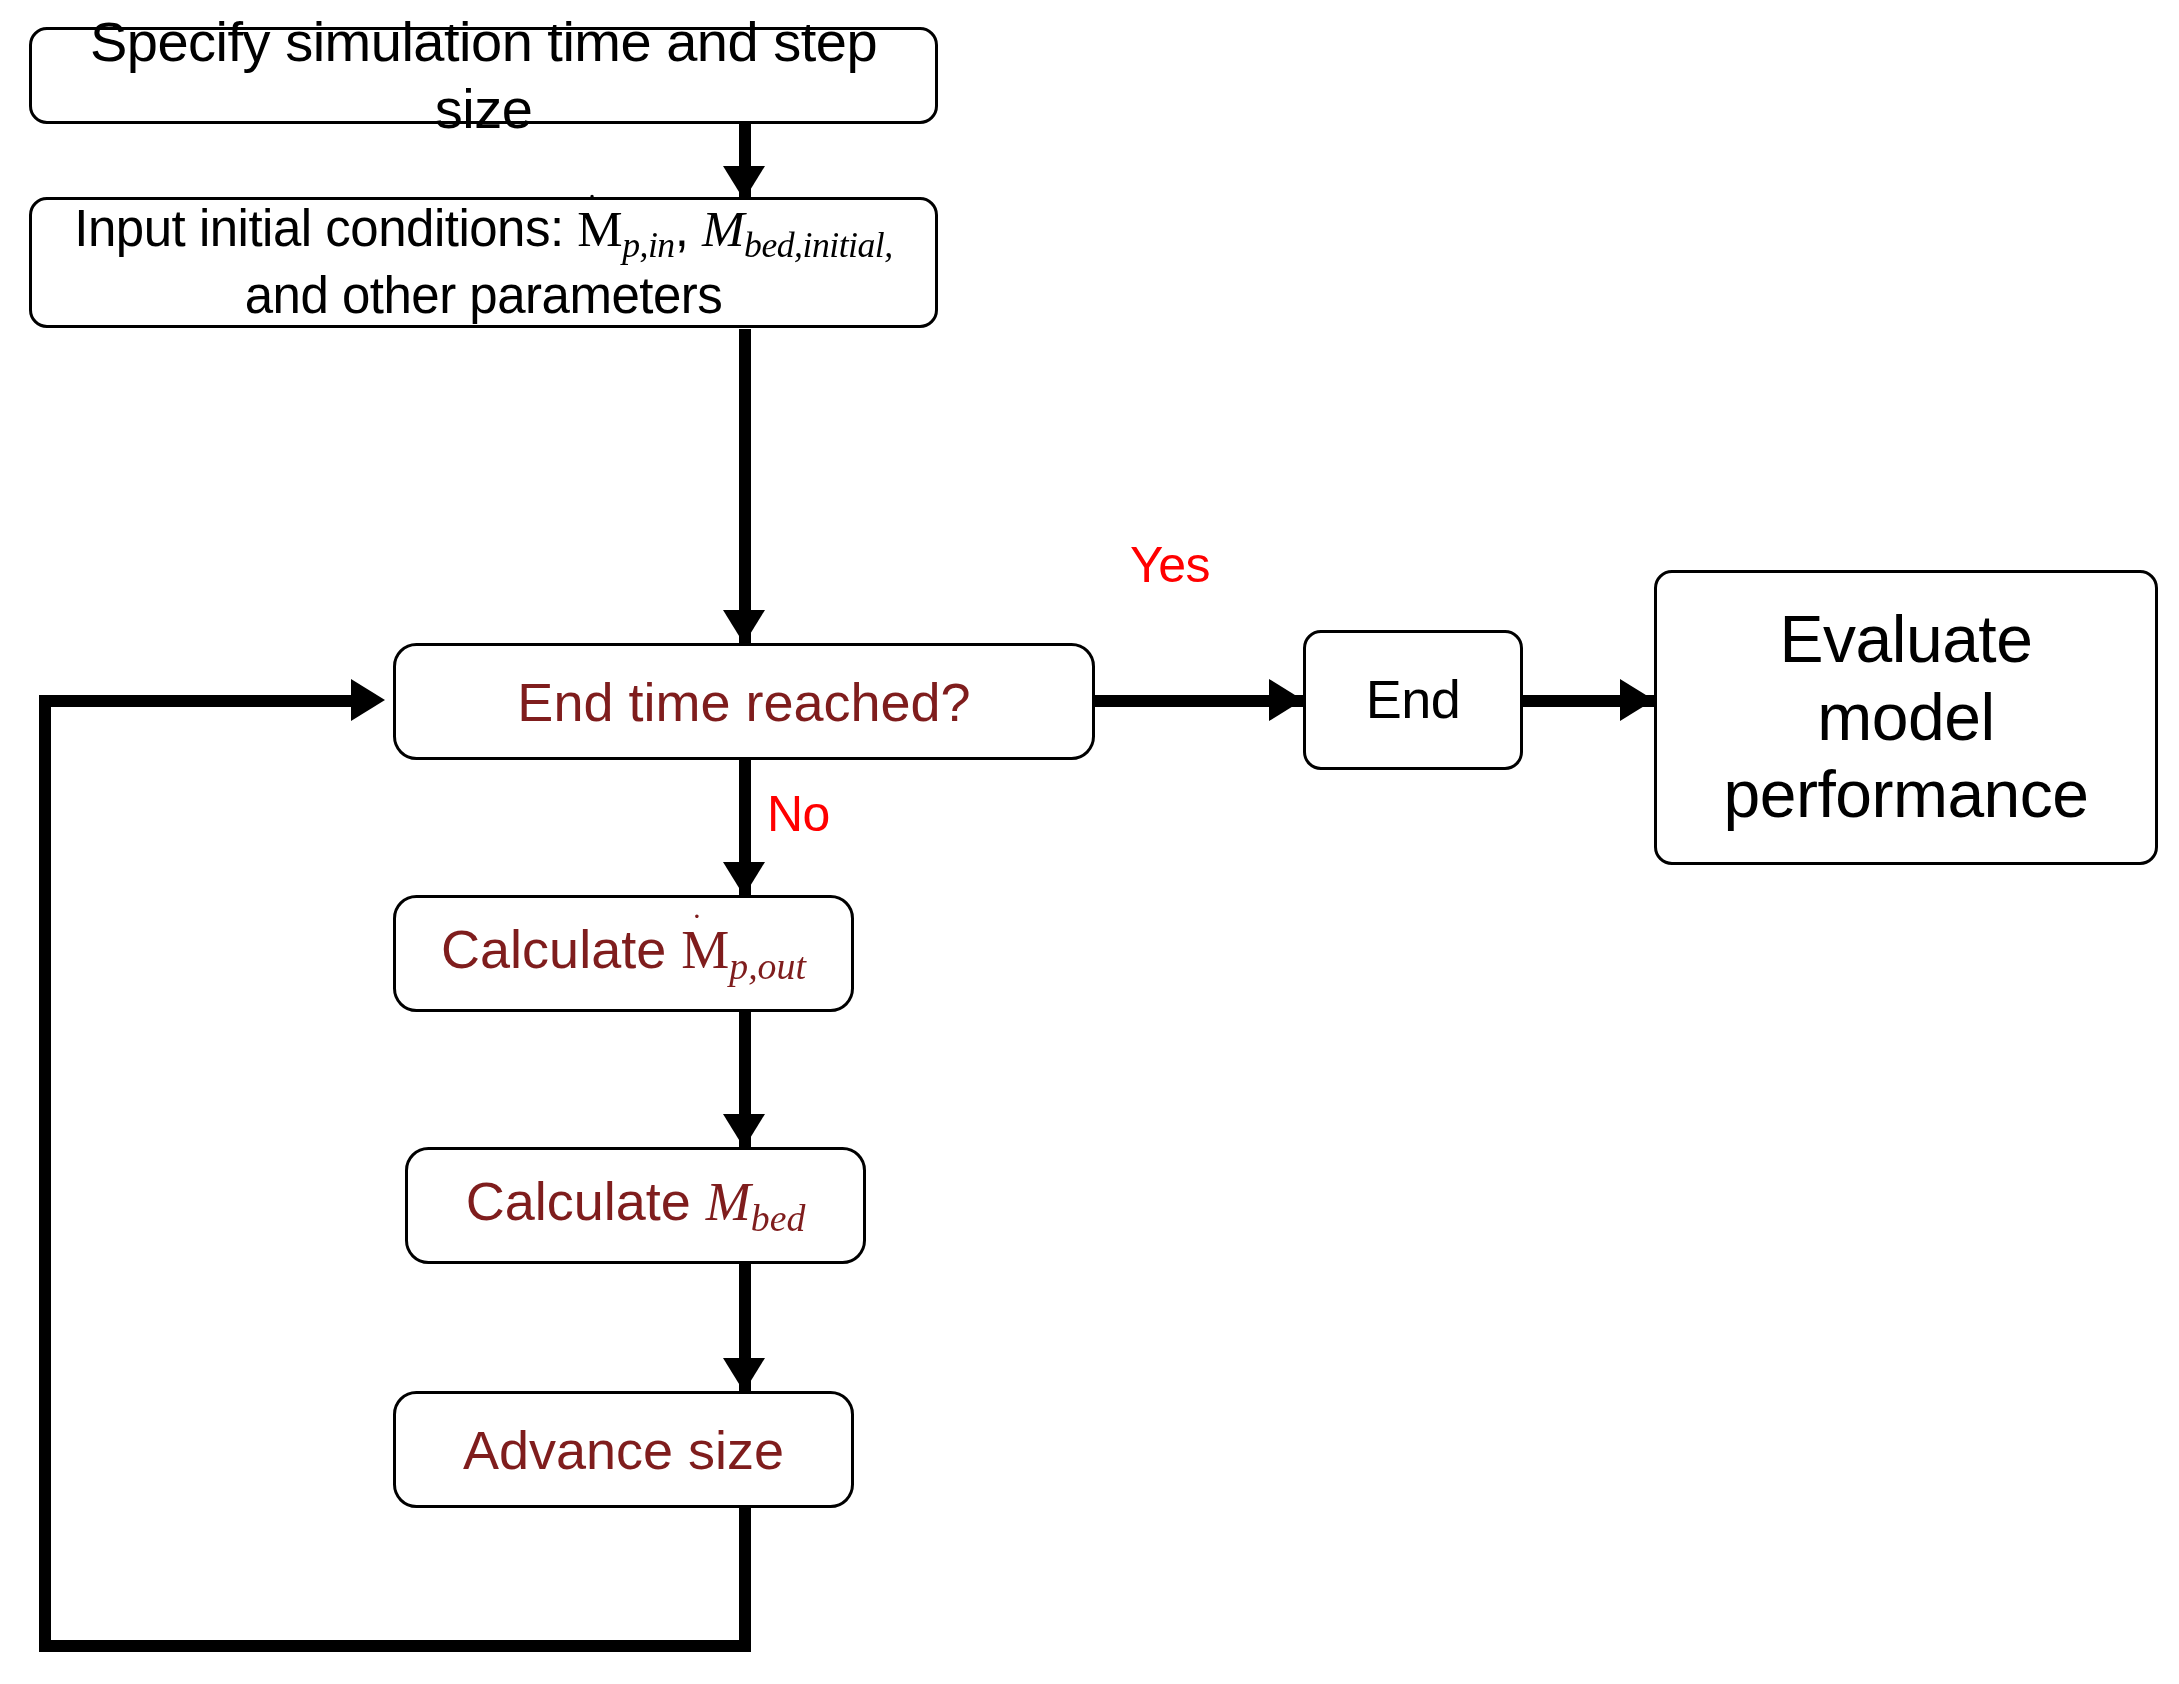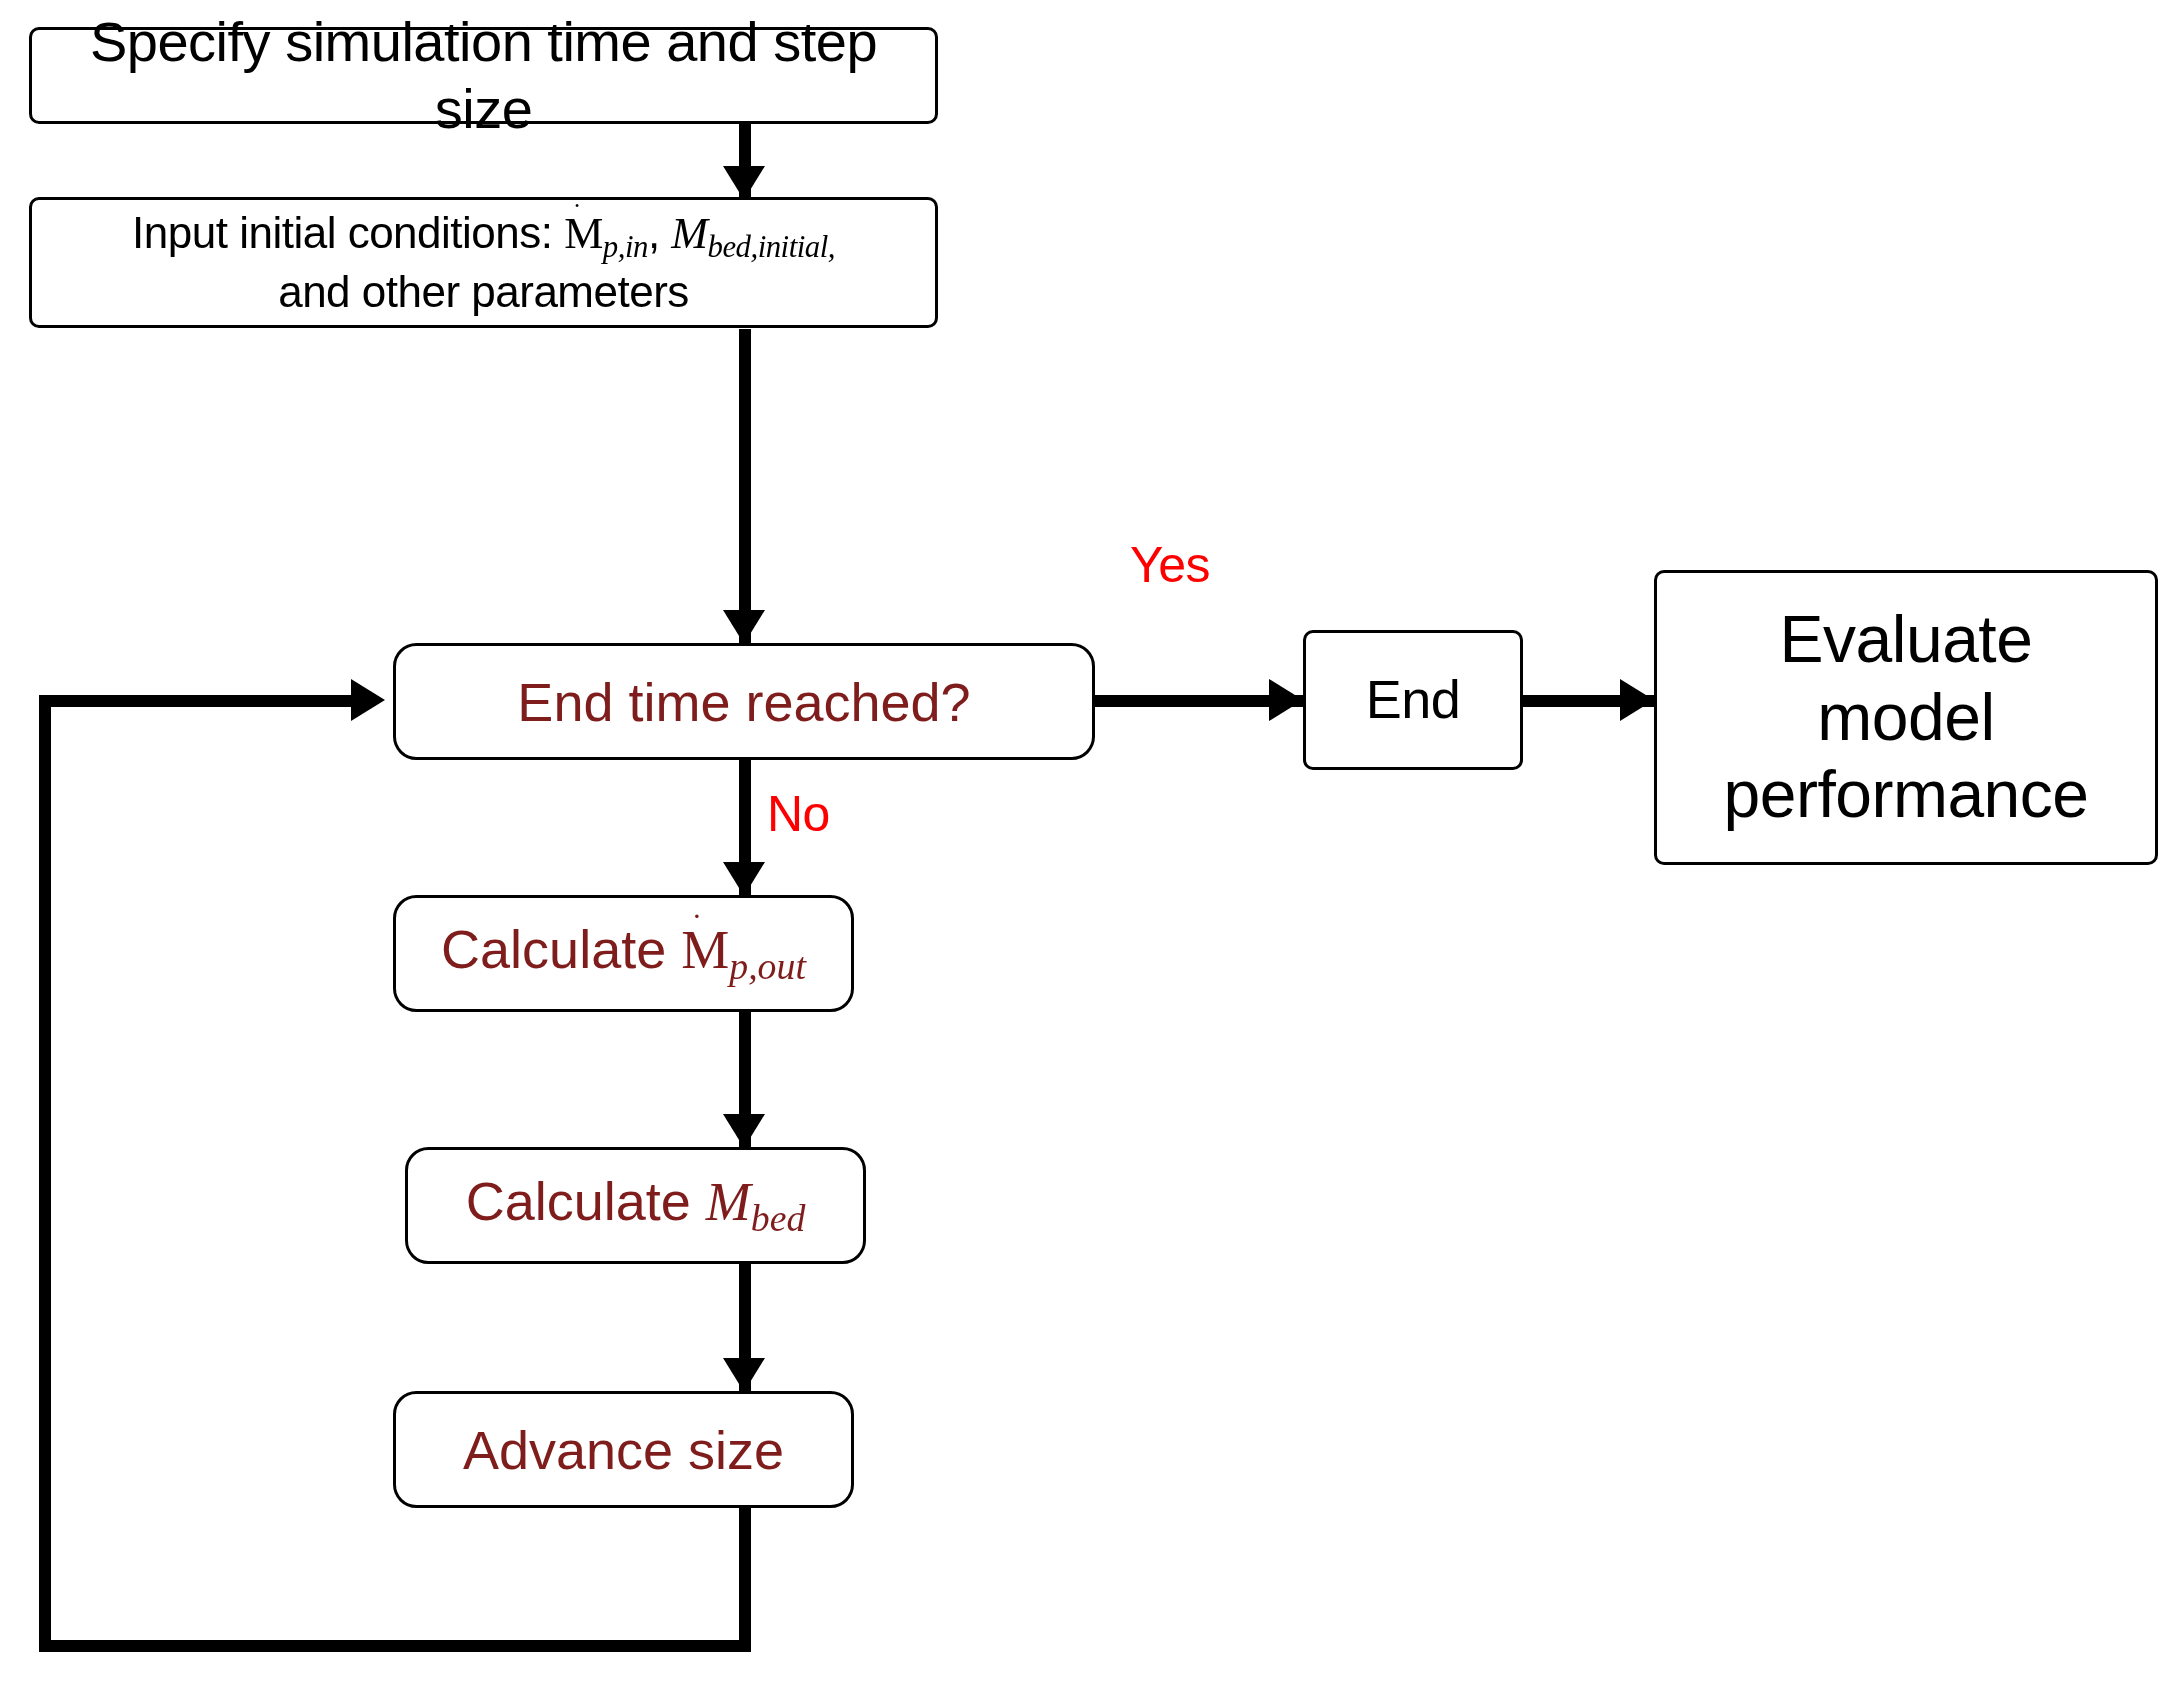--- a/index.html
+++ b/index.html
@@ -14,21 +14,21 @@
     position: relative;
     width: 2179px;
     height: 1684px;
     background: #ffffff;
     overflow: hidden;
   }
   .node {
     position: absolute;
     box-sizing: border-box;
     border: 3.6px solid #000000;
-    border-radius: 10px;
+    border-radius: 18px;
     background: #ffffff;
     display: flex;
     align-items: center;
     justify-content: center;
     text-align: center;
     color: #000000;
     font-family: "Liberation Sans", sans-serif;
     font-weight: 400;
     line-height: 1.18;
     z-index: 3;
@@ -36,21 +36,21 @@
   }
   .node-text {
     display: block;
     width: 100%;
     padding: 0 9px;
     box-sizing: border-box;
   }
 
   
   #n-specify   { left: 29px;   top: 27px;   width: 909px; height: 97px; font-size: 56px; }
-  #n-input     { left: 29px;   top: 197px;  width: 909px; height: 131px; font-size: 44px; justify-content: center; }
+  #n-input     { left: 29px;   top: 197px;  width: 909px; height: 131px; font-size: 51px; justify-content: center; }
   #n-end       { left: 1303px; top: 630px;  width: 220px;  height: 140px; font-size: 54px; }
   #n-evaluate  { left: 1654px; top: 570px;  width: 504px;  height: 295px; font-size: 66px; }
 
   .mid-node {
     position: absolute;
     box-sizing: border-box;
     border: 3.6px solid #000000;
     border-radius: 23.4px;
     background: #ffffff;
     display: flex;

